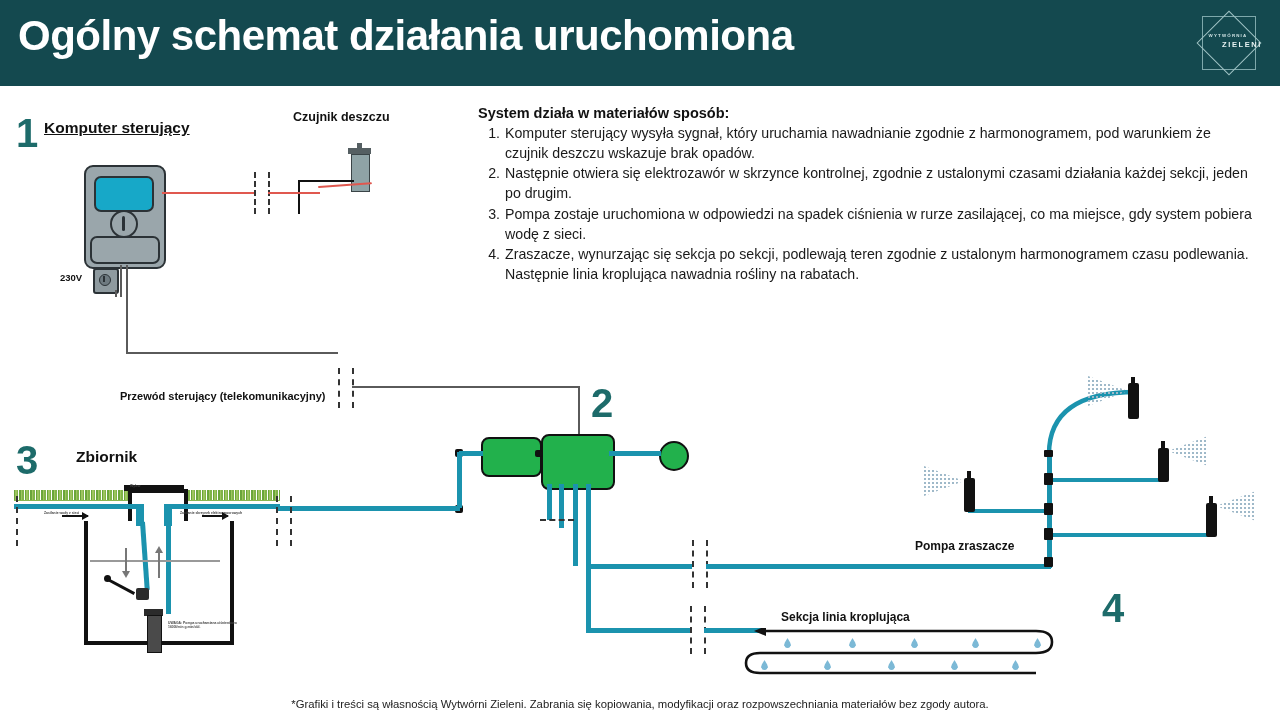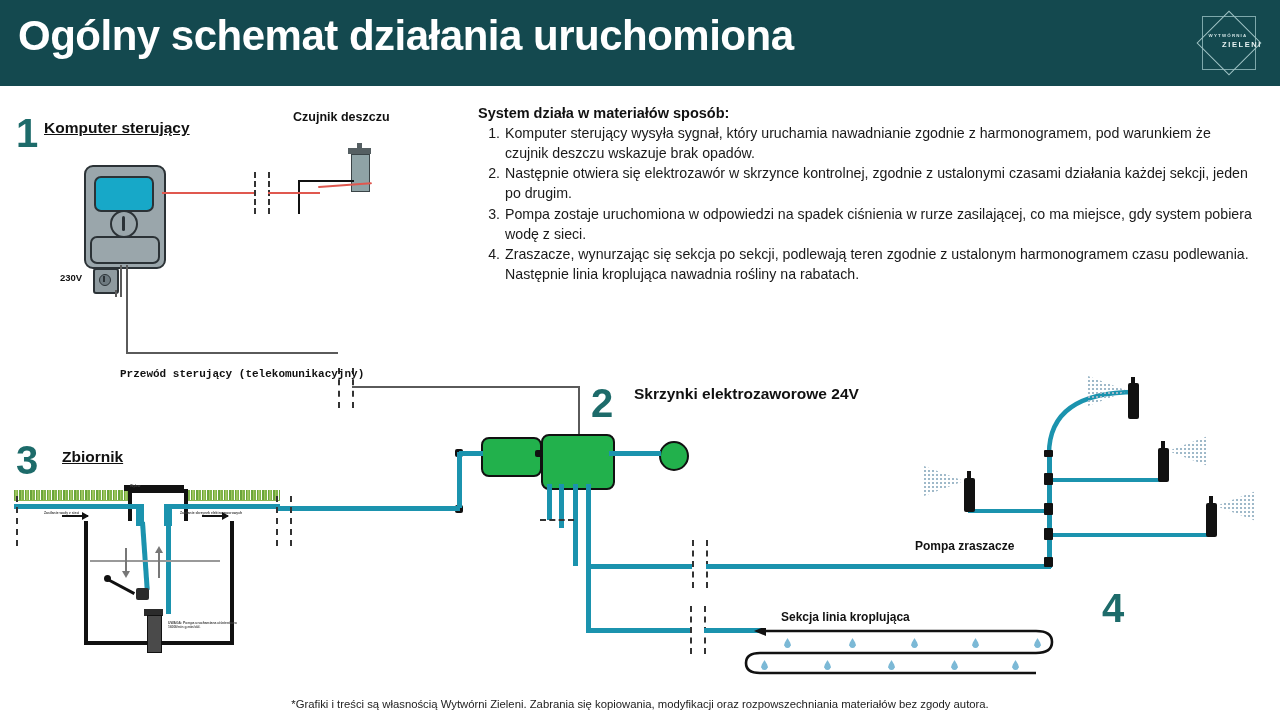--- a/index.html
+++ b/index.html
@@ -280,37 +280,36 @@
 
   <div class="wire" style="left:120px;top:265px;width:1.6px;height:32px;"></div>
   <div class="wire" style="left:126px;top:265px;width:1.6px;height:88px;"></div>
   <div class="wire" style="left:115px;top:290px;width:1.6px;height:7px;"></div>
 
   <div class="wire" style="left:126px;top:352px;width:212px;height:1.6px;"></div>
   <div class="dash" style="left:338px;top:368px;height:40px;"></div>
   <div class="dash" style="left:352px;top:368px;height:40px;"></div>
   <div class="wire" style="left:352px;top:386px;width:228px;height:1.6px;"></div>
   <div class="wire" style="left:578px;top:386px;width:1.6px;height:56px;"></div>
-  <div class="lbl" style="left:120px;top:368px;font-family:Liberation Mono, monospace;">Przewód sterujący (telekomunikacyjny)</div>
+  <div class="lbl" style="left:120px;top:390px;">Przewód sterujący (telekomunikacyjny)</div>
 
   <div class="sec-title" style="left:293px;top:110px;font-size:12.5px;">Czujnik deszczu</div>
   <div class="rs-stem"></div>
   <div class="rs-cap"></div>
   <div class="rs-body"></div>
 
   <div class="blackline" style="left:298px;top:180px;width:56px;height:2px;"></div>
   <div class="blackline" style="left:298px;top:180px;width:2px;height:34px;"></div>
   <div class="redwire" style="left:162px;top:192px;width:92px;height:1.6px;"></div>
   <div class="dash" style="left:254px;top:172px;height:42px;"></div>
   <div class="dash" style="left:268px;top:172px;height:42px;"></div>
   <div class="redwire" style="left:268px;top:192px;width:52px;height:1.6px;"></div>
   <div class="redwire" style="left:318px;top:186px;width:54px;height:1.6px;transform:rotate(-4deg);transform-origin:left center;border-radius:2px;"></div>
 
   <div class="step-num" style="left:591px;top:383px;">2</div>
-  <div class="sec-title" style="left:634px;top:385px;">Skrzynki elektrozaworowe 24V</div>
 
   <div class="vbox" style="left:481px;top:437px;width:57px;height:36px;"></div>
   <div class="vbox" style="left:541px;top:434px;width:70px;height:52px;"></div>
   <div class="gcircle" style="left:659px;top:441px;"></div>
   <div class="vdot" style="left:535px;top:450px;width:7px;height:7px;"></div>
   <div class="vdot" style="left:455px;top:449px;width:8px;height:8px;"></div>
   <div class="vdot" style="left:455px;top:505px;width:8px;height:8px;"></div>
 
   <div class="pipe" style="left:459px;top:451px;width:24px;height:5px;"></div>
   <div class="pipe" style="left:457px;top:452px;width:5px;height:56px;"></div>
@@ -318,21 +317,21 @@
   <div class="pipe" style="left:609px;top:451px;width:52px;height:5px;"></div>
 
   <div class="pipe" style="left:547px;top:484px;width:5px;height:36px;"></div>
   <div class="pipe" style="left:559px;top:484px;width:5px;height:44px;"></div>
   <div class="pipe" style="left:573px;top:484px;width:5px;height:82px;"></div>
   <div class="pipe" style="left:586px;top:484px;width:5px;height:146px;"></div>
   <div class="dash" style="left:541px;top:520px;width:0;height:0;border-left:none;border-top:2px dashed #333;border-top-width:2px;"></div>
   <div style="position:absolute;left:540px;top:519px;width:34px;border-top:2px dashed #333;"></div>
 
   <div class="step-num" style="left:16px;top:440px;">3</div>
-  <div class="sec-title" style="left:62px;top:448px;text-decoration:underline;">Zbiornik</div>
+  <div class="sec-title" style="left:76px;top:448px;">Zbiornik</div>
 
   <div class="grass" style="left:14px;top:490px;width:114px;"></div>
   <div class="grass" style="left:180px;top:490px;width:100px;"></div>
 
   <div class="tank-lid"></div>
   <div class="tank-neck"></div>
   <div class="tank"></div>
 
   <div class="micro" style="left:130px;top:484px;">Wylew</div>
   <div class="micro" style="left:44px;top:511px;">Zasilanie wody z sieci</div>

